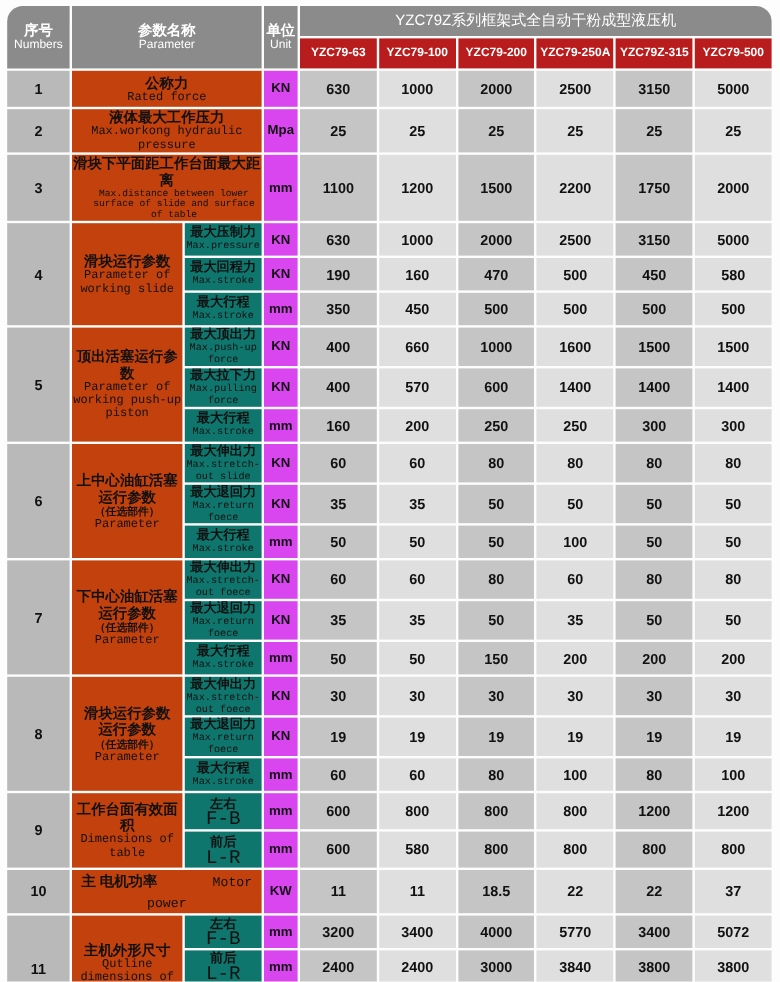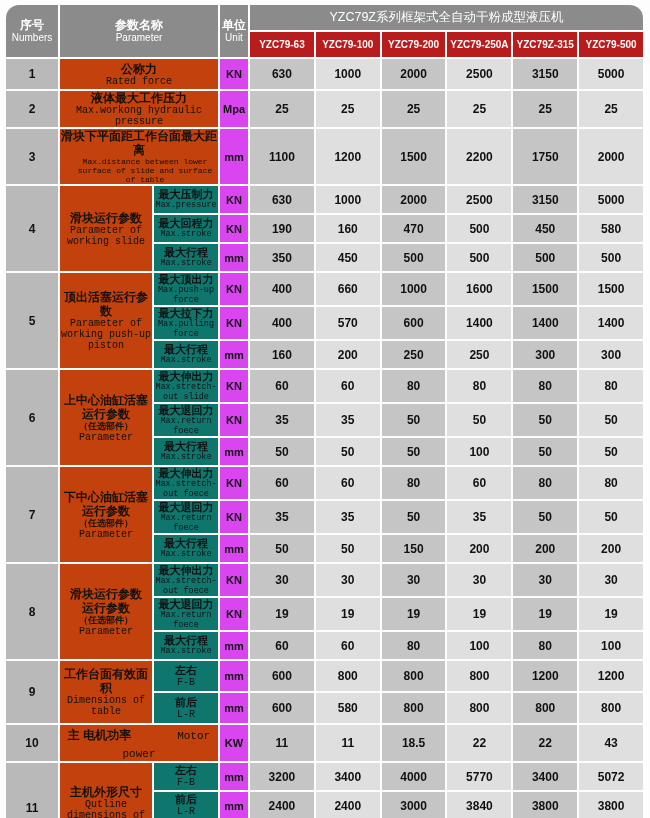--- a/index.html
+++ b/index.html
@@ -26,21 +26,21 @@
   .n-zh{display:block;font-size:12px;font-weight:bold;line-height:14px;}
   .n-note{display:block;font-size:9px;font-weight:bold;line-height:11px;}
   .n-en{display:block;font-size:10px;font-weight:normal;line-height:11px;font-family:Liberation Mono, monospace;}
   .n-en.small{font-size:8px;line-height:9px;padding-left:12px;}
   .inline-name .n-zh,.inline-name .n-en{display:inline;font-size:12px;}
   .inline-name .n-zh{font-weight:bold;margin-right:6px;}
   .inline-name .n-en{font-weight:normal;font-size:11px;padding-left:40px;}
   
   .s-zh{display:block;font-size:11px;font-weight:bold;line-height:13px;}
   .s-en{display:block;font-size:8.5px;font-weight:normal;line-height:9.5px;font-family:Liberation Mono, monospace;}
-  td.dimcell .s-en{font-size:10px;line-height:12px;}
+  td.dimcell .s-en{font-size:16px;line-height:12px;}
   
   tr.rh-h td,tr.rh-h th{height:25px;}
   tr.r30 td{height:30px;}
   tr.r27 td{height:27px;}
 </style>
 </head>
 <body>
 
 <table>
   <colgroup>
@@ -394,21 +394,21 @@
       <td class="numcol">10</td>
       <td class="namecol inline-name" colspan="2">
         <span class="n-zh">主 电机功率</span><span class="n-en">Motor power</span>
       </td>
       <td class="unitcol">KW</td>
     <td class="val c-dark">11</td>
         <td class="val c-light">11</td>
         <td class="val c-dark">18.5</td>
         <td class="val c-light">22</td>
         <td class="val c-dark">22</td>
-        <td class="val c-light">43</td>
+        <td class="val c-light">37</td>
       </tr>
 
     <tr class="r27">
       <td class="numcol" rowspan="3">11</td>
       <td class="namecol" rowspan="3">
         <span class="n-zh">主机外形尺寸</span>
         <span class="n-en">Qutline dimensions of main machine</span>
       </td>
       <td class="subcol dimcell">
         <span class="s-zh">左右</span>

